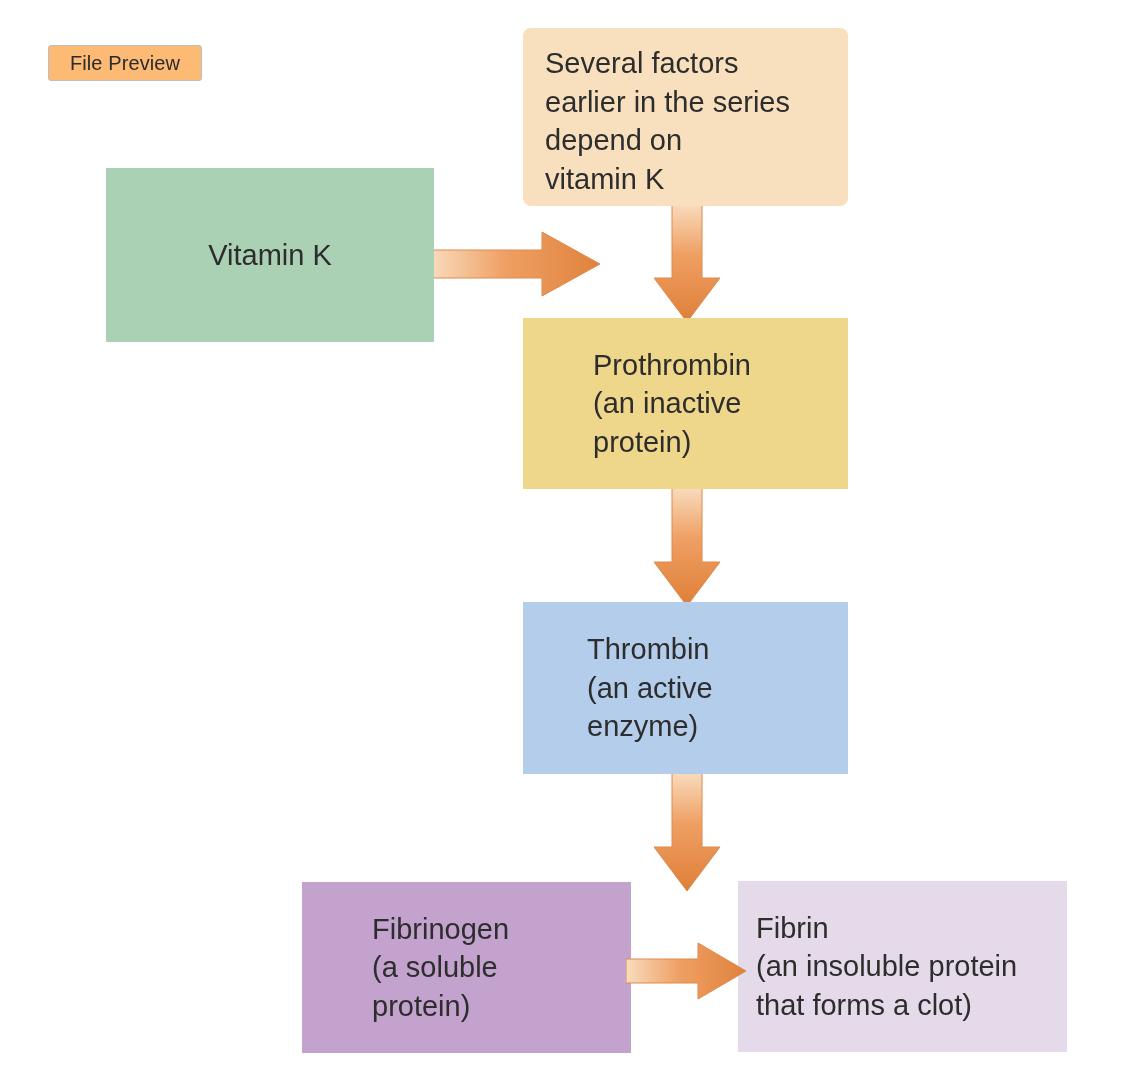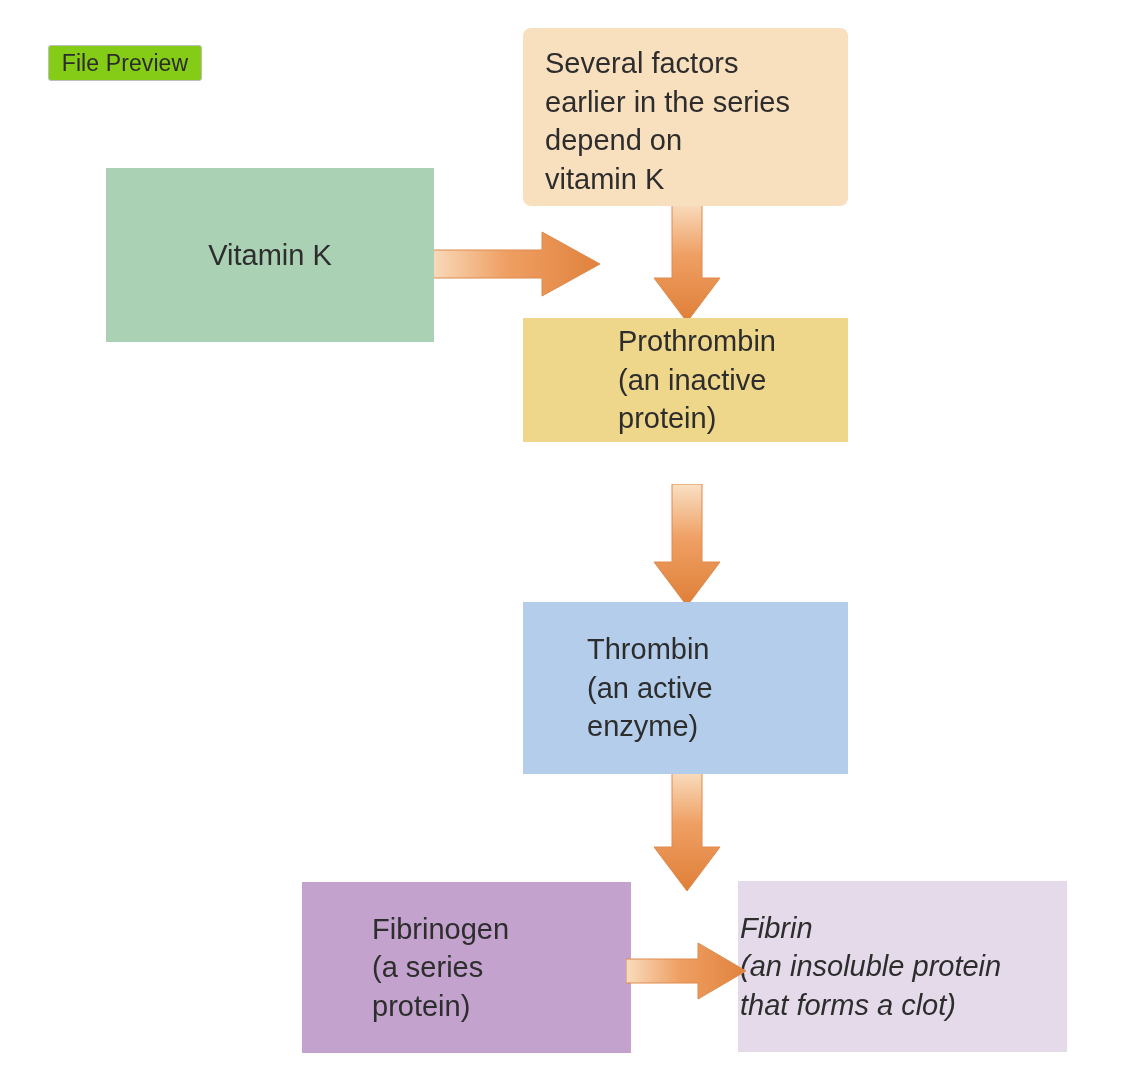--- a/index.html
+++ b/index.html
@@ -22,27 +22,27 @@
   }
 
   
   .file-preview-btn {
     position: absolute;
     left: 48px;
     top: 45px;
     width: 154px;
     height: 36px;
     box-sizing: border-box;
-    background: #84cc16;
+    background: #fdba74;
     border: 1px solid #bdbdbd;
     border-radius: 3px;
     display: flex;
     align-items: center;
     justify-content: center;
-    font-size: 23px;
+    font-size: 20px;
     color: #2b2b2b;
     letter-spacing: 0.1px;
     cursor: pointer;
     user-select: none;
   }
 
   
   .node {
     position: absolute;
     box-sizing: border-box;
@@ -67,42 +67,41 @@
   }
   #node-vitamink {
     left: 106px; top: 168px;
     width: 328px; height: 174px;
     background: #abd1b4;
     align-items: center;
     text-align: center;
   }
   #node-prothrombin {
     left: 523px; top: 318px;
-    width: 325px; height: 124px;
+    width: 325px; height: 171px;
     background: #eed68a;
-    padding-left: 95px;
+    padding-left: 70px;
   }
   #node-thrombin {
     left: 523px; top: 602px;
     width: 325px; height: 172px;
     background: #b3cdea;
     padding-left: 64px;
   }
   #node-fibrinogen {
     left: 302px; top: 882px;
     width: 329px; height: 171px;
     background: #c3a2cd;
     padding-left: 70px;
   }
   #node-fibrin {
     left: 738px; top: 881px;
     width: 329px; height: 171px;
     background: #e4daea;
-    padding-left: 2px;
-    font-style: italic;
+    padding-left: 18px;
   }
 
   
   .arrow {
     position: absolute;
   }
   #arrow-vk-to-chain  { left: 430px; top: 228px;  width: 172px; height: 72px; }
   #arrow-factors-down { left: 650px; top: 200px;  width: 74px;  height: 124px; }
   #arrow-proth-down   { left: 650px; top: 484px;  width: 74px;  height: 124px; }
   #arrow-throm-down   { left: 650px; top: 769px;  width: 74px;  height: 124px; }
@@ -177,21 +176,21 @@
   </div>
 
   <div class="node" id="node-thrombin">
     <span class="node-label">Thrombin
 (an active
 enzyme)</span>
   </div>
 
   <div class="node" id="node-fibrinogen">
     <span class="node-label">Fibrinogen
-(a series
+(a soluble
 protein)</span>
   </div>
 
   <div class="node" id="node-fibrin">
     <span class="node-label">Fibrin
 (an insoluble protein
 that forms a clot)</span>
   </div>
 
   <svg class="arrow" id="arrow-fibrinogen" viewBox="0 0 122 62">

